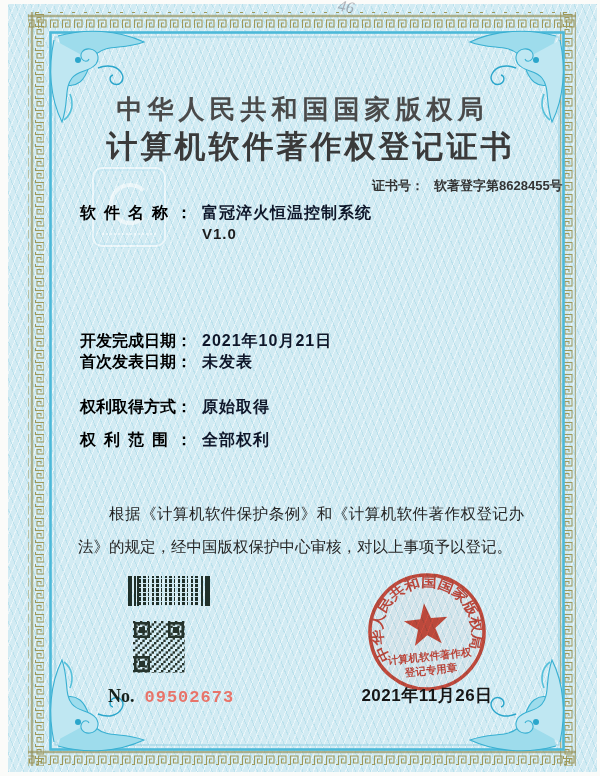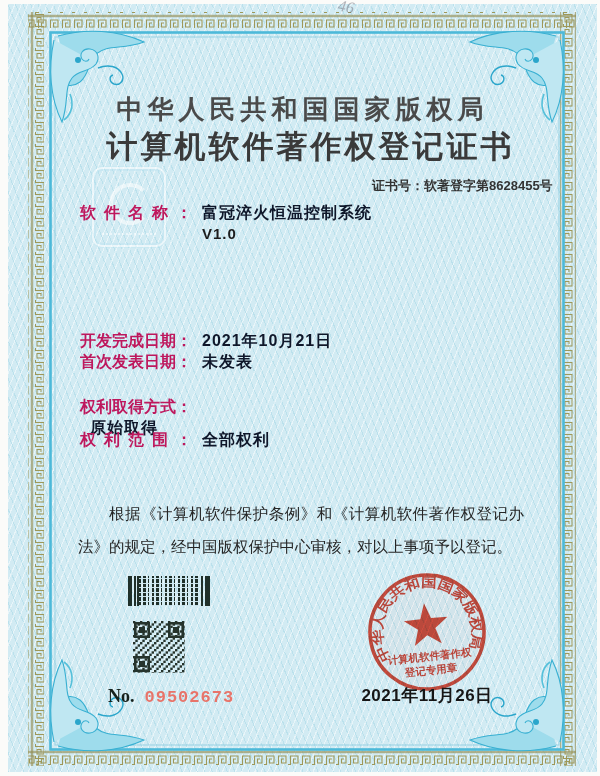--- a/index.html
+++ b/index.html
@@ -12,30 +12,30 @@
       #d2ebf3;}
   .border-svg{position:absolute;left:0;top:0;z-index:1;}
   .pencil{position:absolute;left:338px;top:-2px;z-index:2;font-family:"Liberation Serif",serif;
     font-style:italic;font-size:16px;color:rgba(105,105,118,.5);transform:rotate(10deg);}
   .authority{position:absolute;left:0;right:0;top:92px;z-index:2;text-align:center;
     font-size:26px;font-weight:700;letter-spacing:5px;padding-left:5px;color:#4a4a4a;}
   .cert-title{position:absolute;left:0;right:0;top:126px;z-index:2;text-align:center;
     font-size:31px;font-weight:700;letter-spacing:3px;padding-left:21px;color:#3a3a3a;}
   .certno{position:absolute;left:372px;top:177px;z-index:2;font-size:13px;font-weight:700;
     color:#333;white-space:nowrap;}
-  .certno .v{}
+  .certno .v{margin-left:10px;}
   .watermark{position:absolute;left:92px;top:167px;width:70px;height:76px;z-index:2;opacity:.6;
     border:2px solid rgba(255,255,255,.9);border-radius:10px;
     box-shadow:inset 0 0 0 2px rgba(178,224,238,.55), 0 0 0 1px rgba(178,224,238,.4);}
   .watermark .swirl{position:absolute;left:15px;top:14px;width:34px;height:34px;border-radius:50%;
     border:4px solid rgba(255,255,255,.95);border-right-color:rgba(178,224,238,.35);}
   .watermark .foot{position:absolute;left:8px;bottom:6px;right:8px;height:4px;
     border-top:2px dotted rgba(255,255,255,.9);}
   .frow{position:absolute;left:80px;z-index:2;display:flex;align-items:flex-start;white-space:nowrap;}
-  .flabel{display:inline-block;width:112px;font-size:16px;font-weight:700;color:#be185d;
+  .flabel{display:inline-block;width:112px;font-size:16px;font-weight:700;color:#000000;
     text-align:justify;text-align-last:justify;}
   .fvalue{margin-left:10px;font-size:16px;font-weight:700;color:#0f172a;letter-spacing:1px;}
   .version{position:absolute;left:202px;top:225px;z-index:2;font-size:15px;font-weight:700;
     color:#1d1d1d;letter-spacing:1px;}
   .statement{position:absolute;left:78px;top:497px;width:446px;z-index:2;font-size:15.5px;
     line-height:33px;color:#262626;text-indent:2em;text-align:justify;font-weight:500;}
   .seal-svg{position:absolute;left:342px;top:547px;width:170px;height:170px;z-index:3;
     opacity:.92;mix-blend-mode:multiply;}
   .seal-date{position:absolute;left:348px;top:684px;width:158px;z-index:3;text-align:center;
     font-size:17px;font-weight:700;color:#161616;letter-spacing:.5px;}
@@ -107,21 +107,21 @@
   </div>
   <div class="version">V1.0</div>
   <div class="frow" style="top:331px;">
     <span class="flabel">开发完成日期：</span>
     <span class="fvalue">2021年10月21日</span>
   </div>
   <div class="frow" style="top:352px;font-family:Liberation Mono, monospace;">
     <span class="flabel">首次发表日期：</span>
     <span class="fvalue">未发表</span>
   </div>
-  <div class="frow" style="top:397px;flex-direction:column;">
+  <div class="frow" style="top:397px;">
     <span class="flabel">权利取得方式：</span>
     <span class="fvalue">原始取得</span>
   </div>
   <div class="frow" style="top:430px;">
     <span class="flabel">权利范围：</span>
     <span class="fvalue">全部权利</span>
   </div>
 
   <div class="statement">根据《计算机软件保护条例》和《计算机软件著作权登记办法》的规定，经中国版权保护中心审核，对以上事项予以登记。</div>
 

